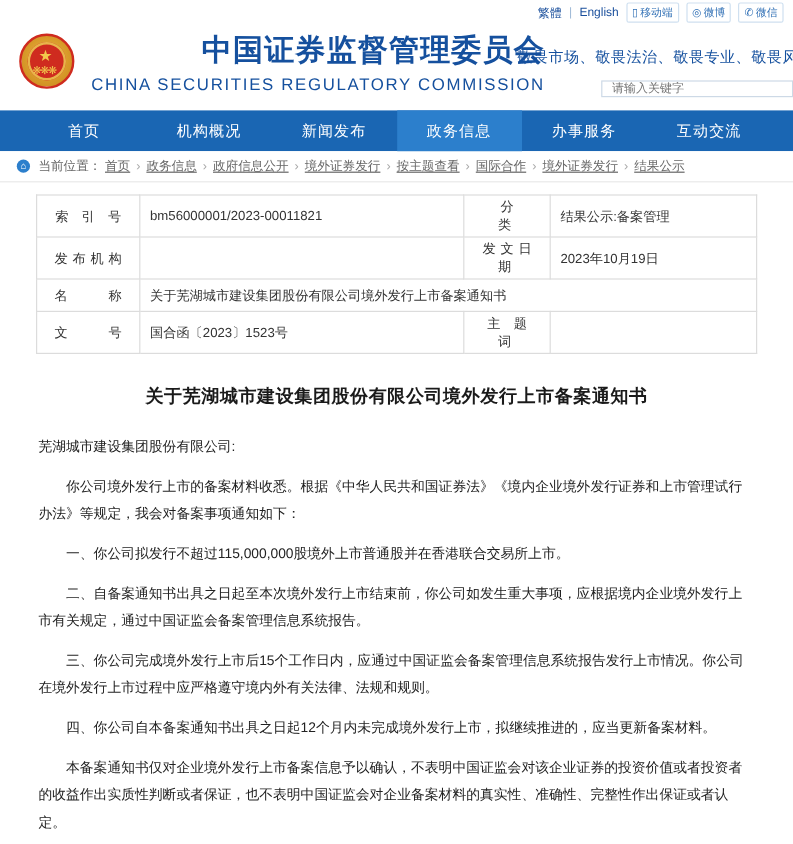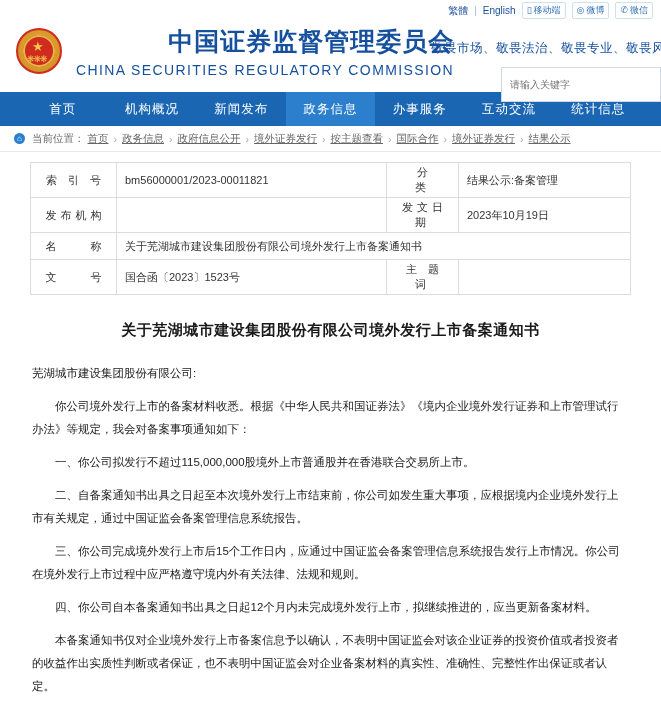--- a/index.html
+++ b/index.html
@@ -102,21 +102,21 @@
     letter-spacing: 0.5px;
     white-space: nowrap;
   }
   .search-row {
     margin-top: 10px;
     display: flex;
     justify-content: flex-end;
   }
   .search-box {
     width: 160px;
-    height: 35px;
+    height: 14px;
     border: 1px solid #cdd9e6;
     background: #fff;
     display: flex;
     align-items: center;
     padding: 0 6px;
     font-size: 10px;
     color: #b0b0b0;
   }
   .search-box input {
     border: 0; outline: 0; width: 100%;
@@ -261,21 +261,20 @@
     </div>
   </div>
 
   <div class="nav">
     <div class="nav-item">首页</div>
     <div class="nav-item">机构概况</div>
     <div class="nav-item">新闻发布</div>
     <div class="nav-item active">政务信息</div>
     <div class="nav-item">办事服务</div>
     <div class="nav-item">互动交流</div>
-    <div class="nav-item">统计信息</div>
   </div>
 
   <div class="breadcrumb">
     <span class="bc-home">⌂</span>
     <span>当前位置：</span>
     <a class="crumb" href="#">首页</a>
     <span class="sepc">›</span>
     <a class="crumb" href="#">政务信息</a>
     <span class="sepc">›</span>
     <a class="crumb" href="#">政府信息公开</a>

